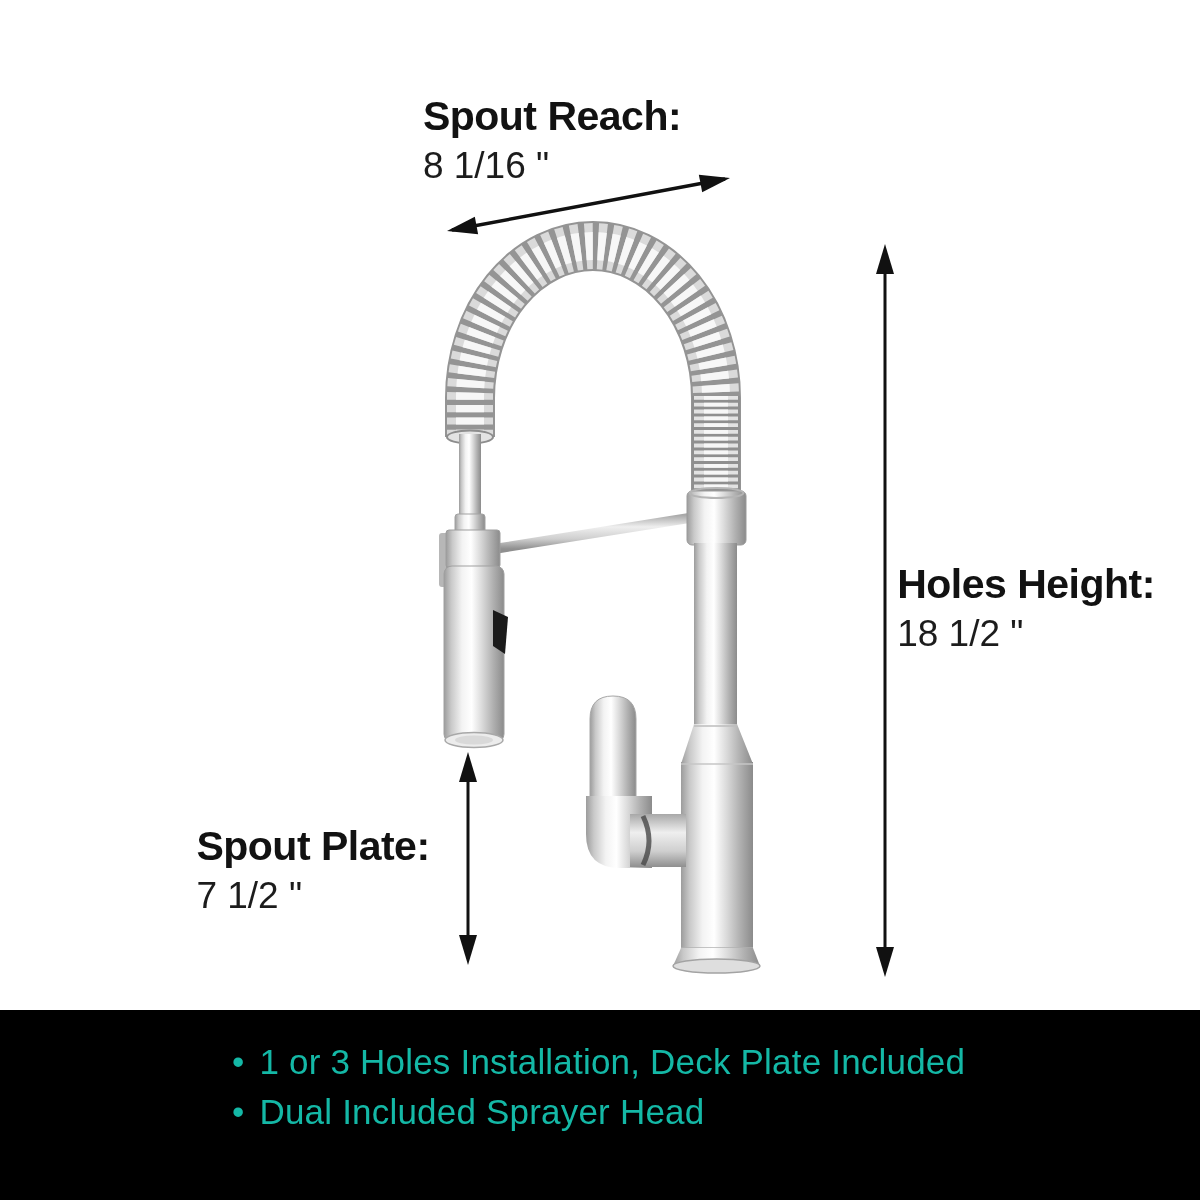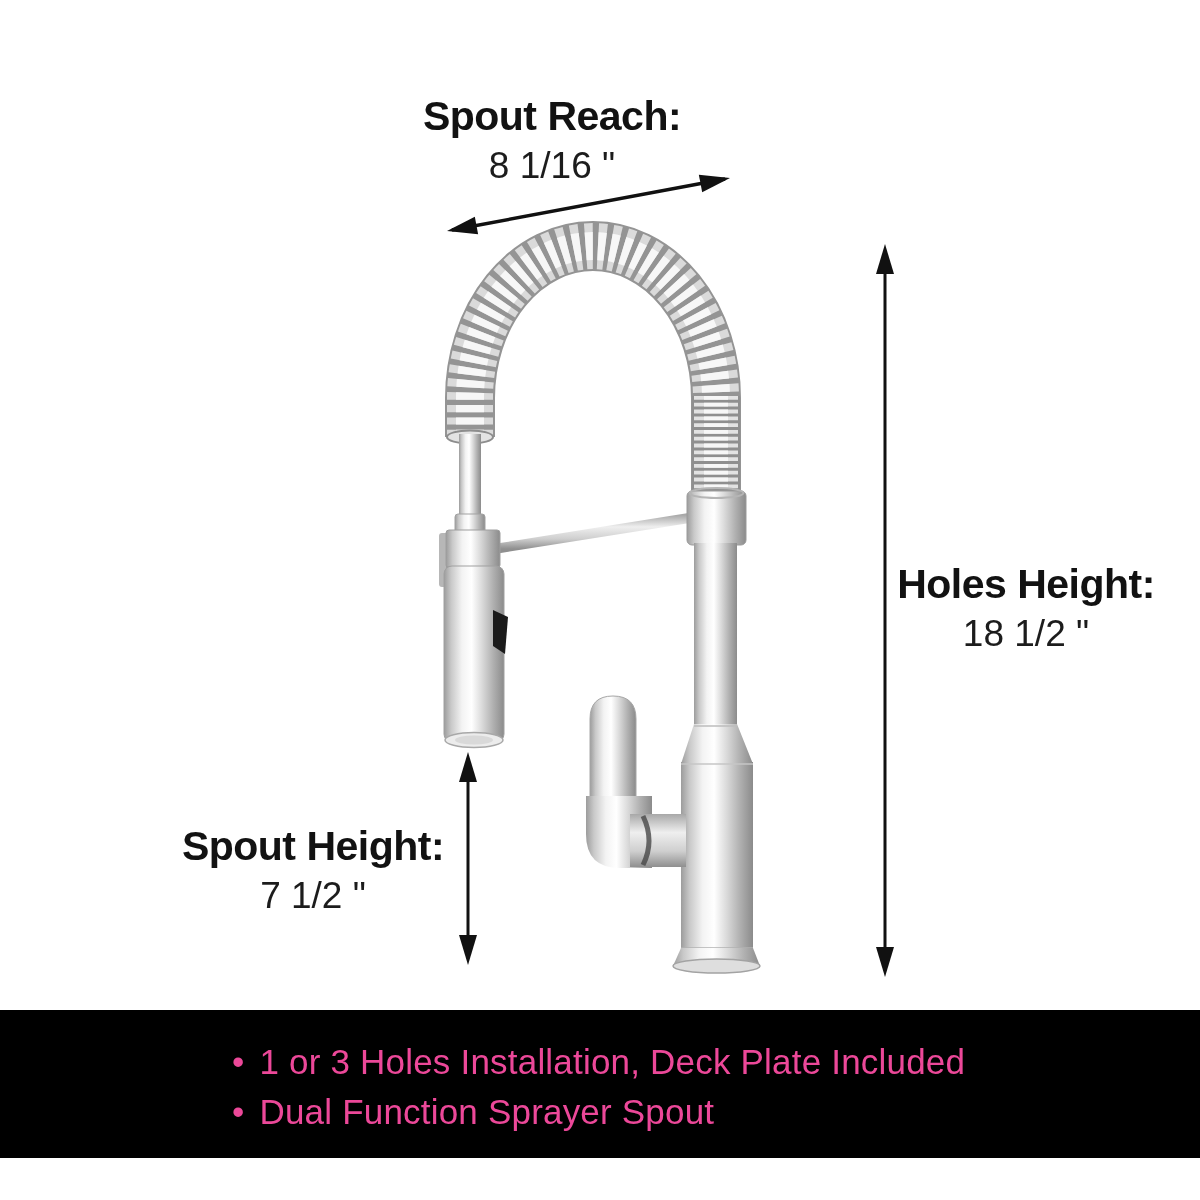--- a/index.html
+++ b/index.html
@@ -1,25 +1,25 @@
 <!DOCTYPE html>
 <html><head>
 <meta charset="utf-8">
 <style>
   html,body{margin:0;padding:0;background:#ffffff;}
   .canvas{
     position:relative;width:1200px;height:1200px;background:#ffffff;overflow:hidden;
     font-family:"Liberation Sans",sans-serif;color:#111111;
   }
   .illustration{position:absolute;left:0;top:0;width:1200px;height:1200px;}
-  .dim{position:absolute;text-align:center;transform:translateX(-50%);white-space:nowrap;}
+  .dim{position:absolute;text-align:left;transform:translateX(-50%);white-space:nowrap;}
   .dim-label{font-weight:700;font-size:41px;line-height:1.12;letter-spacing:-0.5px;color:#121212;}
   .dim-value{font-size:37px;line-height:1.12;margin-top:5px;color:#1c1c1c;}
   .banner{
-    position:absolute;left:0;top:1010px;width:1200px;height:148px;background:#000000;color:#ec4899;
+    position:absolute;left:0;top:1010px;width:1200px;height:190px;background:#000000;color:#14b8a6;
   }
   .banner ul{list-style:none;margin:0;padding:27px 0 0 232px;}
   .banner li{font-size:35px;line-height:50px;font-weight:400;letter-spacing:0.2px;white-space:nowrap;}
   .bullet{display:inline-block;margin-right:15px;}
 </style>
 </head>
 <body>
 
 <div class="canvas">
 
@@ -112,28 +112,28 @@
     <div class="dim-label">Spout Reach:</div>
     <div class="dim-value">8 1/16 "</div>
   </div>
 
   <div class="dim" style="left:1026px;top:562px">
     <div class="dim-label">Holes Height:</div>
     <div class="dim-value">18 1/2 "</div>
   </div>
 
   <div class="dim" style="left:313px;top:824px">
-    <div class="dim-label">Spout Height:</div>
+    <div class="dim-label">Spout Plate:</div>
     <div class="dim-value">7 1/2 "</div>
   </div>
 
   <div class="banner">
     <ul>
       <li>
         <span class="bullet">•</span><span>1 or 3 Holes Installation, Deck Plate Included</span>
       </li>
       <li>
-        <span class="bullet">•</span><span>Dual Function Sprayer Spout</span>
+        <span class="bullet">•</span><span>Dual Included Sprayer Head</span>
       </li>
     </ul>
   </div>
 
 </div>
 
 </body></html>

